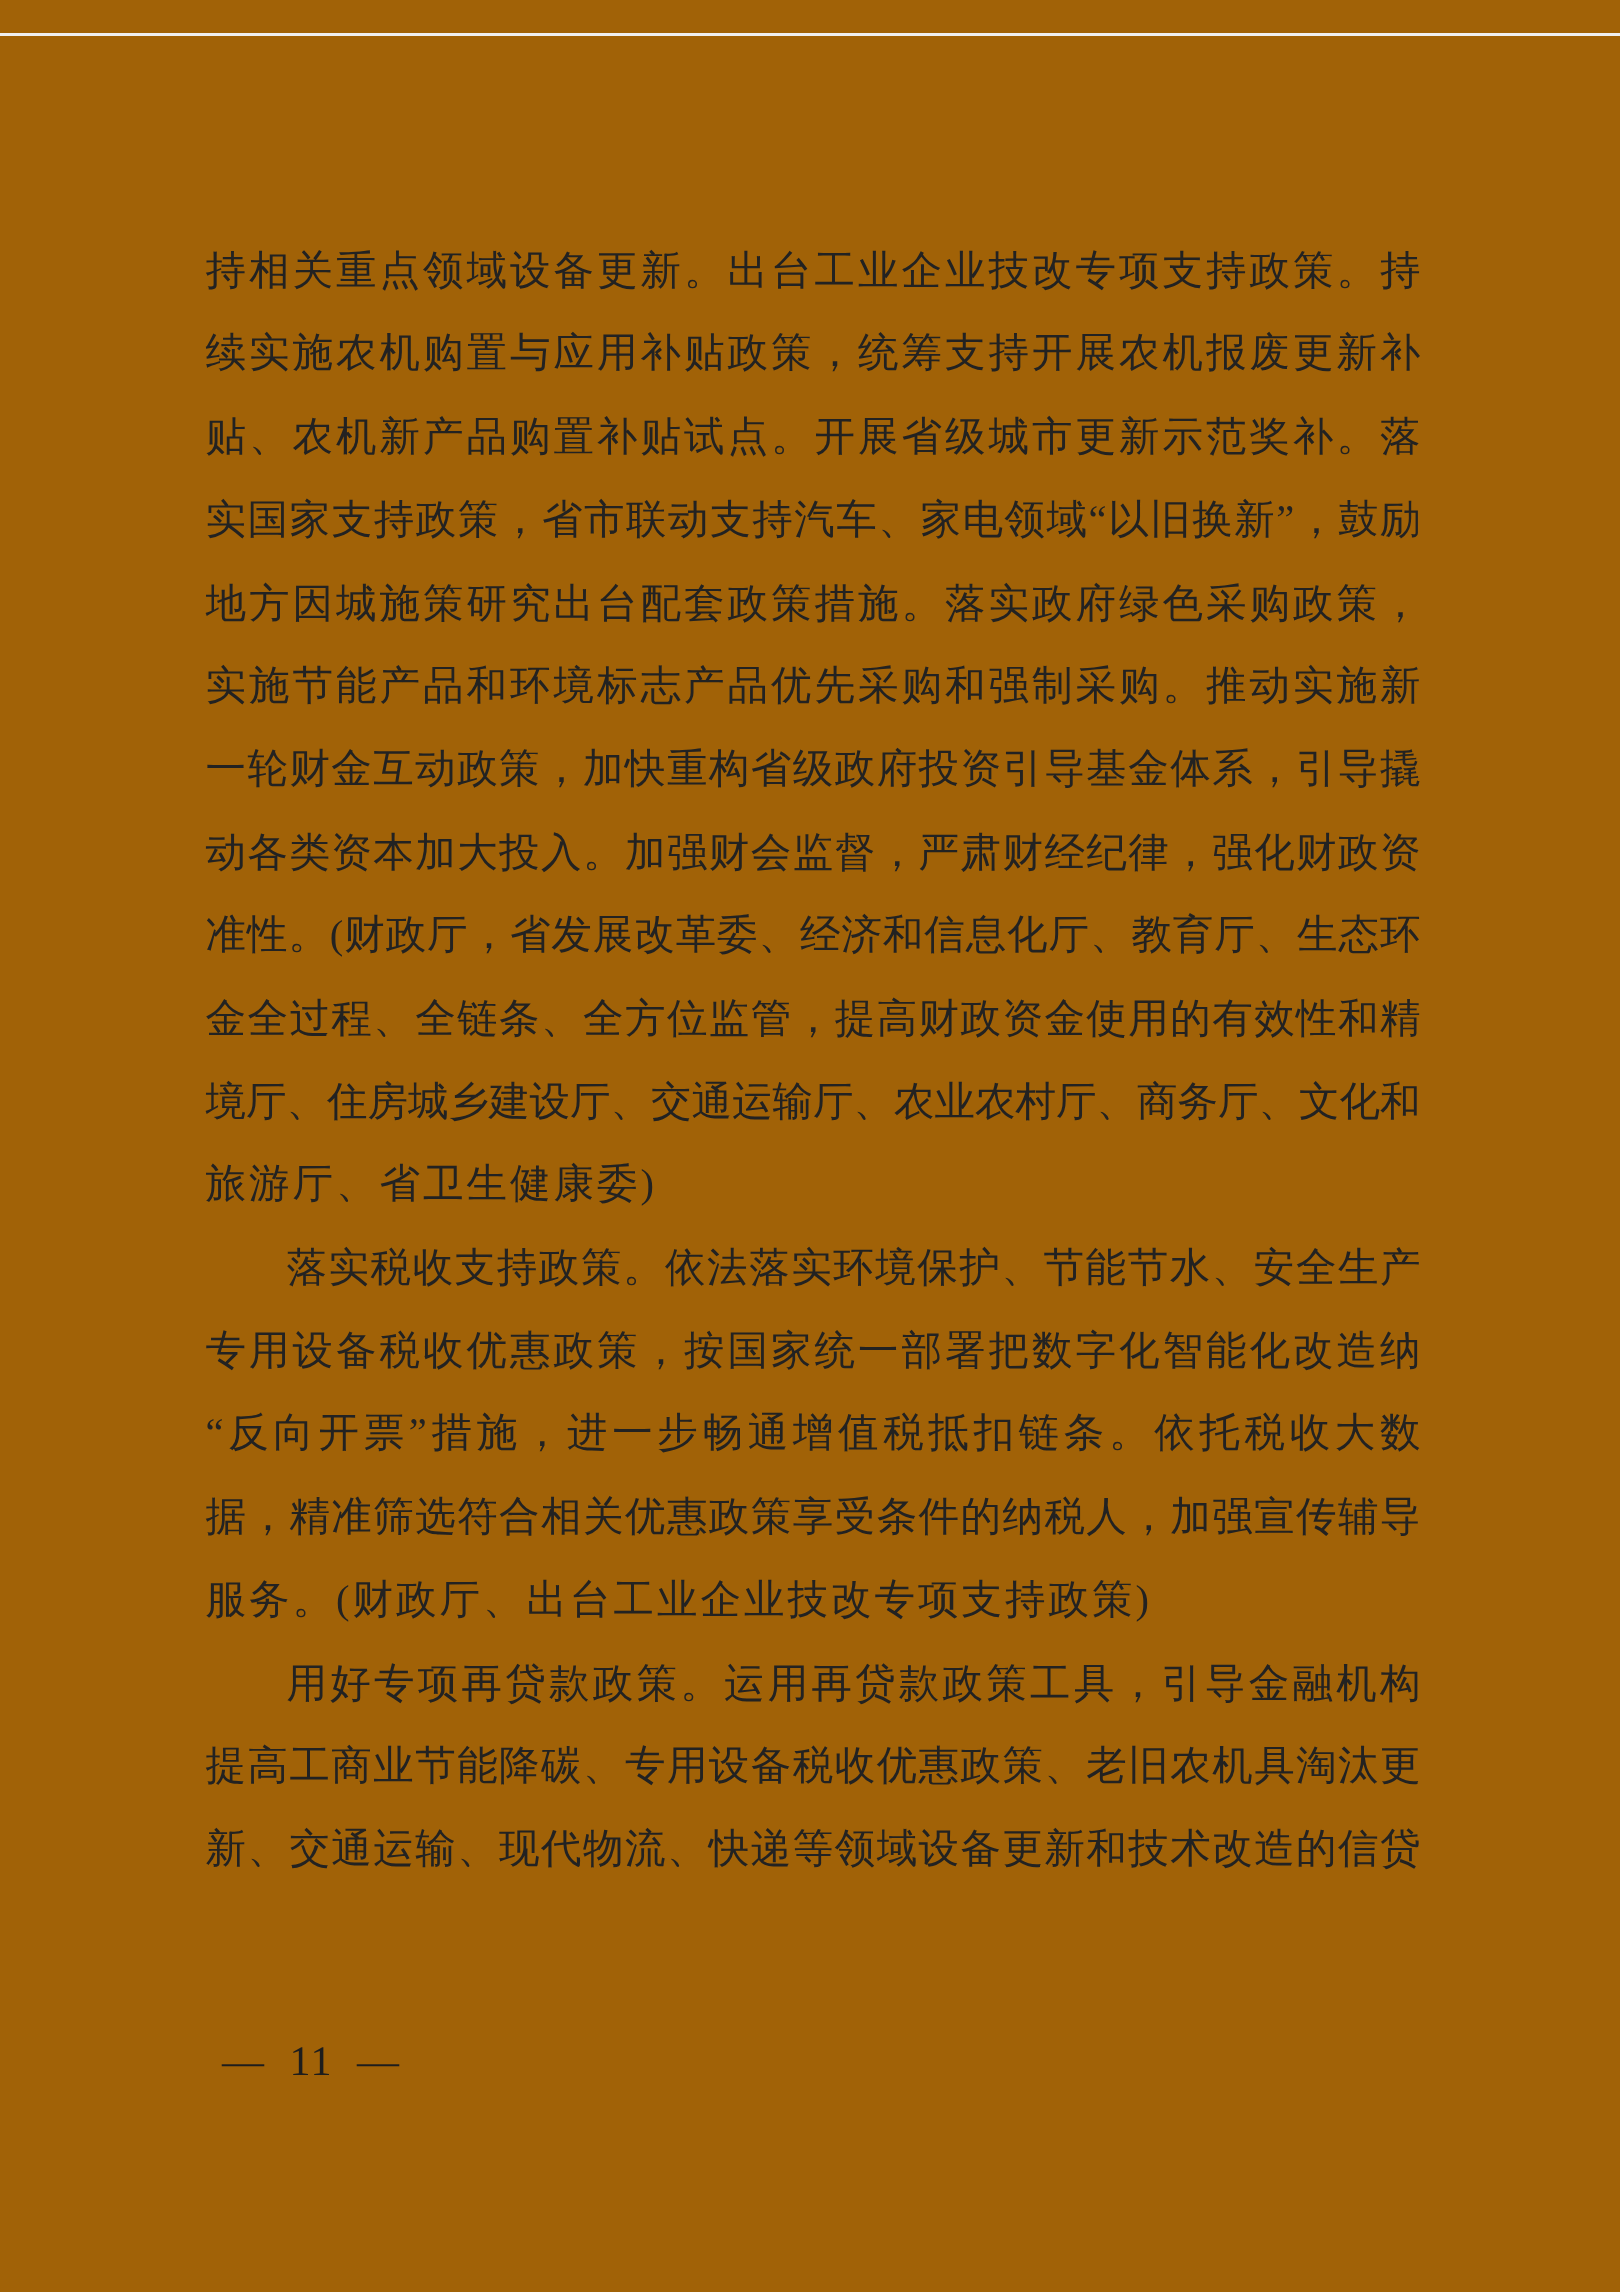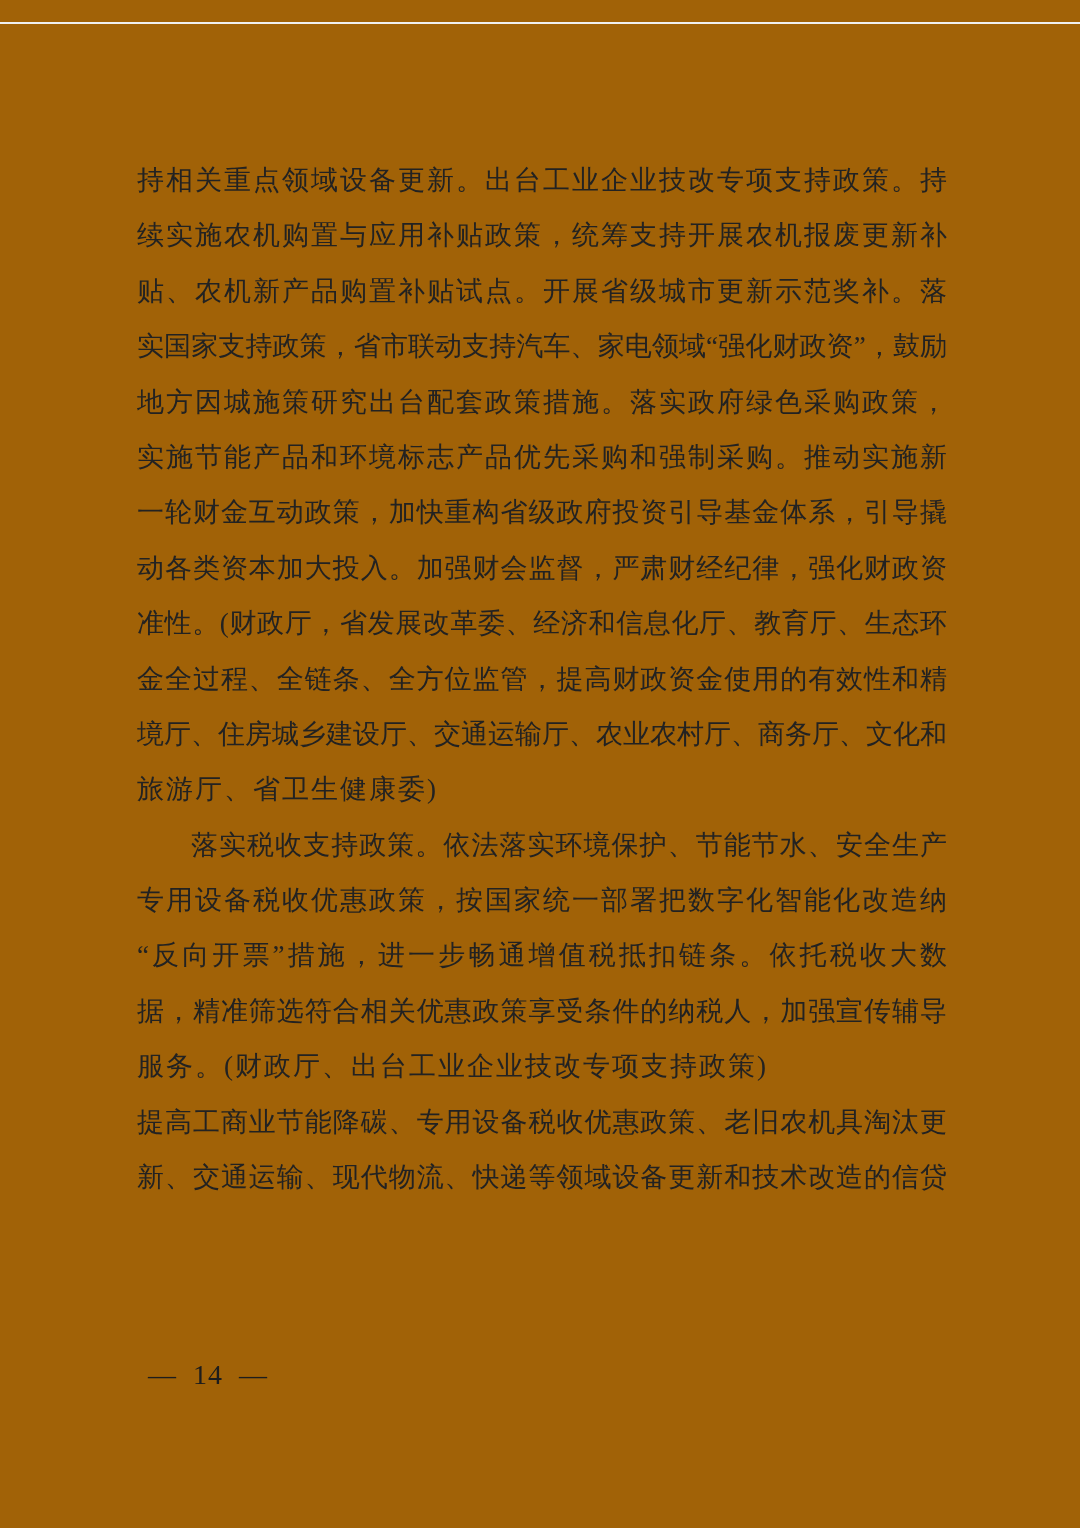--- a/index.html
+++ b/index.html
@@ -66,35 +66,36 @@
 <body>
 
 <div class="page">
   <div class="scan-artifact"></div>
 
   <div class="text-block">
 
     <div class="line">持相关重点领域设备更新。出台工业企业技改专项支持政策。持</div>
     <div class="line">续实施农机购置与应用补贴政策，统筹支持开展农机报废更新补</div>
     <div class="line">贴、农机新产品购置补贴试点。开展省级城市更新示范奖补。落</div>
-    <div class="line">实国家支持政策，省市联动支持汽车、家电领域“强化财政资”，鼓励</div>
+    <div class="line">实国家支持政策，省市联动支持汽车、家电领域“以旧换新”，鼓励</div>
     <div class="line">地方因城施策研究出台配套政策措施。落实政府绿色采购政策，</div>
     <div class="line">实施节能产品和环境标志产品优先采购和强制采购。推动实施新</div>
     <div class="line">一轮财金互动政策，加快重构省级政府投资引导基金体系，引导撬</div>
     <div class="line">动各类资本加大投入。加强财会监督，严肃财经纪律，强化财政资</div>
     <div class="line">准性。(财政厅，省发展改革委、经济和信息化厅、教育厅、生态环</div>
     <div class="line">金全过程、全链条、全方位监管，提高财政资金使用的有效性和精</div>
     <div class="line">境厅、住房城乡建设厅、交通运输厅、农业农村厅、商务厅、文化和</div>
     <div class="line last">旅游厅、省卫生健康委)</div>
 
     <div class="line indent">落实税收支持政策。依法落实环境保护、节能节水、安全生产</div>
     <div class="line">专用设备税收优惠政策，按国家统一部署把数字化智能化改造纳</div>
     <div class="line">“反向开票”措施，进一步畅通增值税抵扣链条。依托税收大数</div>
     <div class="line">据，精准筛选符合相关优惠政策享受条件的纳税人，加强宣传辅导</div>
     <div class="line last">服务。(财政厅、出台工业企业技改专项支持政策)</div>
 
 
+    <div class="line indent">用好专项再贷款政策。运用再贷款政策工具，引导金融机构</div>
     <div class="line">提高工商业节能降碳、专用设备税收优惠政策、老旧农机具淘汰更</div>
     <div class="line">新、交通运输、现代物流、快递等领域设备更新和技术改造的信贷</div>
   </div>
 
-  <div class="footer">— 14 —</div>
+  <div class="footer">— 11 —</div>
 </div>
 
 </body></html>

